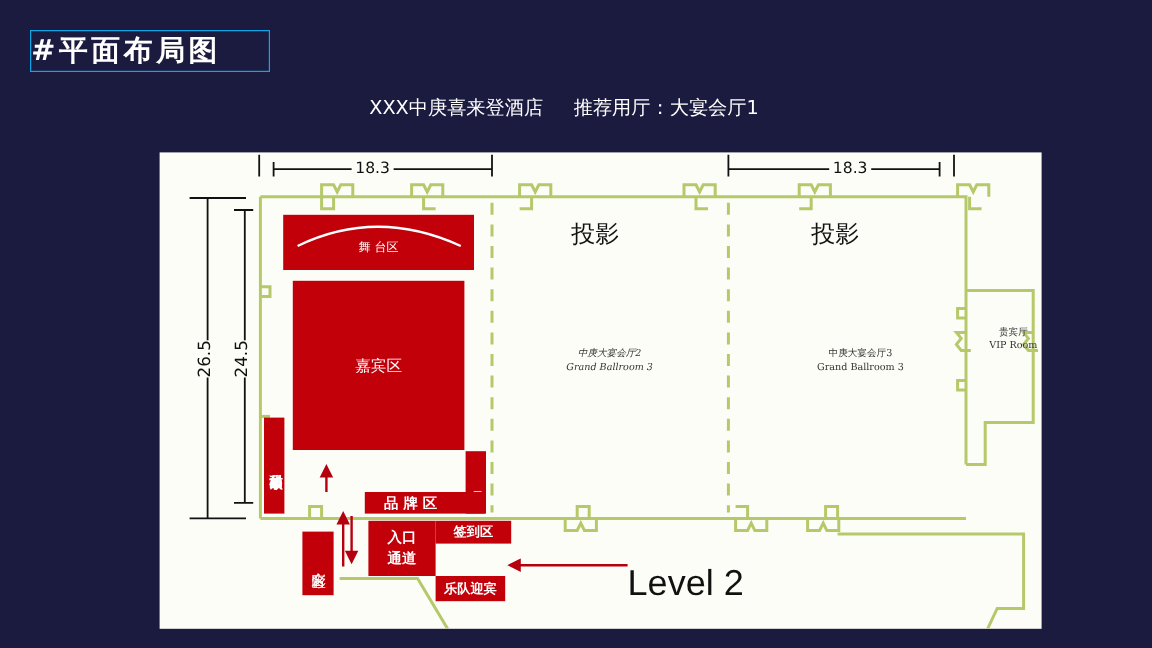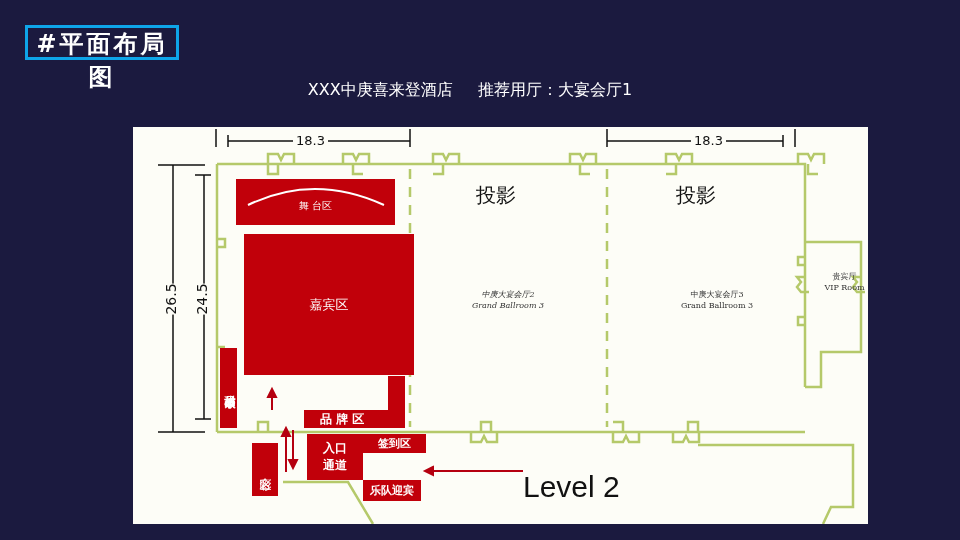--- a/index.html
+++ b/index.html
@@ -1,17 +1,17 @@
 <!DOCTYPE html>
 <html><head>
 <meta charset="utf-8">
 <style>
   html,body{margin:0;padding:0;}
   body{width:960px;height:540px;background:#1b1a3f;position:relative;overflow:hidden;font-family:"DejaVu Sans","Liberation Sans",sans-serif;}
-  .page-title{position:absolute;left:25px;top:25px;width:154px;height:35px;border:3px solid #0ea5e9;box-sizing:border-box;color:#fff;font-size:24px;font-weight:bold;line-height:33px;text-align:center;letter-spacing:3px;}
+  .page-title{position:absolute;left:25px;top:25px;width:200px;height:35px;border:1px solid #0ea5e9;box-sizing:border-box;color:#fff;font-size:24px;font-weight:bold;line-height:33px;letter-spacing:3px;}
   .subtitle{position:absolute;left:260px;top:80px;width:420px;text-align:center;color:#fff;font-size:16px;white-space:pre;}
   .plan{position:absolute;left:133px;top:127px;width:735px;height:397px;background:#fdfdf7;overflow:hidden;}
   .plan svg{position:absolute;left:0;top:0;}
   .zone{position:absolute;background:#c1000a;color:#fff;font-weight:bold;display:flex;align-items:center;justify-content:center;text-align:center;box-sizing:border-box;}
   .vtext{writing-mode:vertical-rl;text-orientation:upright;letter-spacing:1px;}
   .label-proj{position:absolute;font-size:20px;color:#111;}
   .ballroom-label{position:absolute;font-size:8px;color:#333;text-align:center;line-height:11px;font-family:"DejaVu Serif",serif;}
   .dim-label{position:absolute;font-size:13px;color:#111;background:#fdfdf7;padding:0 3px;}
   .dim-label-v{position:absolute;font-size:14px;color:#111;background:#fdfdf7;transform:rotate(-90deg);transform-origin:center;}
   .level{position:absolute;left:390px;top:343px;font-size:30px;color:#111;font-family:"Liberation Sans",sans-serif;}
@@ -103,21 +103,21 @@
   <div class="dim-label" style="left:558px;top:6px;">18.3</div>
   <div class="dim-label-v" style="left:22px;top:164px;">26.5</div>
   <div class="dim-label-v" style="left:53px;top:164px;">24.5</div>
 
   <div class="zone" style="left:103px;top:52px;width:159px;height:46px;font-size:10px;font-weight:normal;">
     <svg width="159" height="46" style="position:absolute;left:0;top:0;">
         <path d="M12,26 Q78,-6 148,26" stroke="#fff" stroke-width="2" fill="none"></path>
       </svg>
     <span style="position:relative;top:4px;">舞 台区</span>
   </div>
-  <div class="zone" style="left:111px;top:107px;width:170px;height:141px;font-size:13px;font-weight:normal;">嘉宾区</div>
+  <div class="zone" style="left:111px;top:107px;width:143px;height:141px;font-size:13px;font-weight:normal;">嘉宾区</div>
   <div class="zone vtext" style="left:87px;top:221px;width:17px;height:80px;font-size:11px;">甜品茶歇</div>
   <div class="zone vtext" style="left:255px;top:249px;width:17px;height:52px;font-size:11px;">品牌区</div>
   <div class="zone" style="left:171px;top:283px;width:100px;height:18px;font-size:12px;justify-content:flex-start;padding-left:16px;">品 牌 区</div>
   <div class="zone vtext" style="left:119px;top:316px;width:26px;height:53px;font-size:12px;font-weight:normal;">合彩区</div>
   <div class="zone" style="left:174px;top:307px;width:56px;height:46px;font-size:12px;white-space:pre;line-height:17px;">入口
 通道</div>
   <div class="zone" style="left:230px;top:307px;width:63px;height:19px;font-size:11px;">签到区</div>
   <div class="zone" style="left:230px;top:353px;width:58px;height:21px;font-size:11px;">乐队迎宾</div>
 
   <div class="label-proj" style="left:343px;top:55px;">投影</div>

